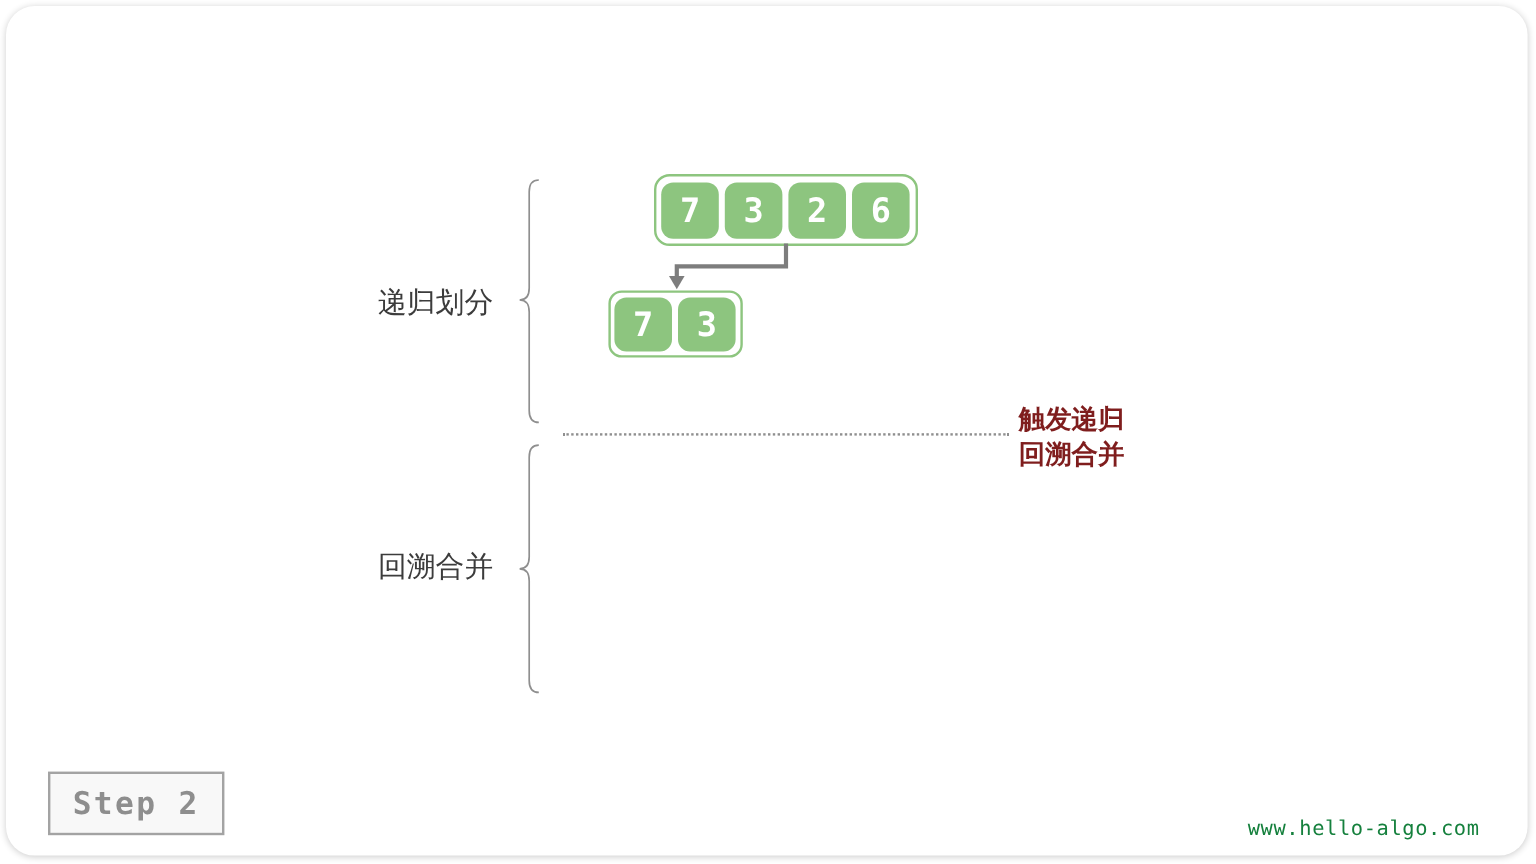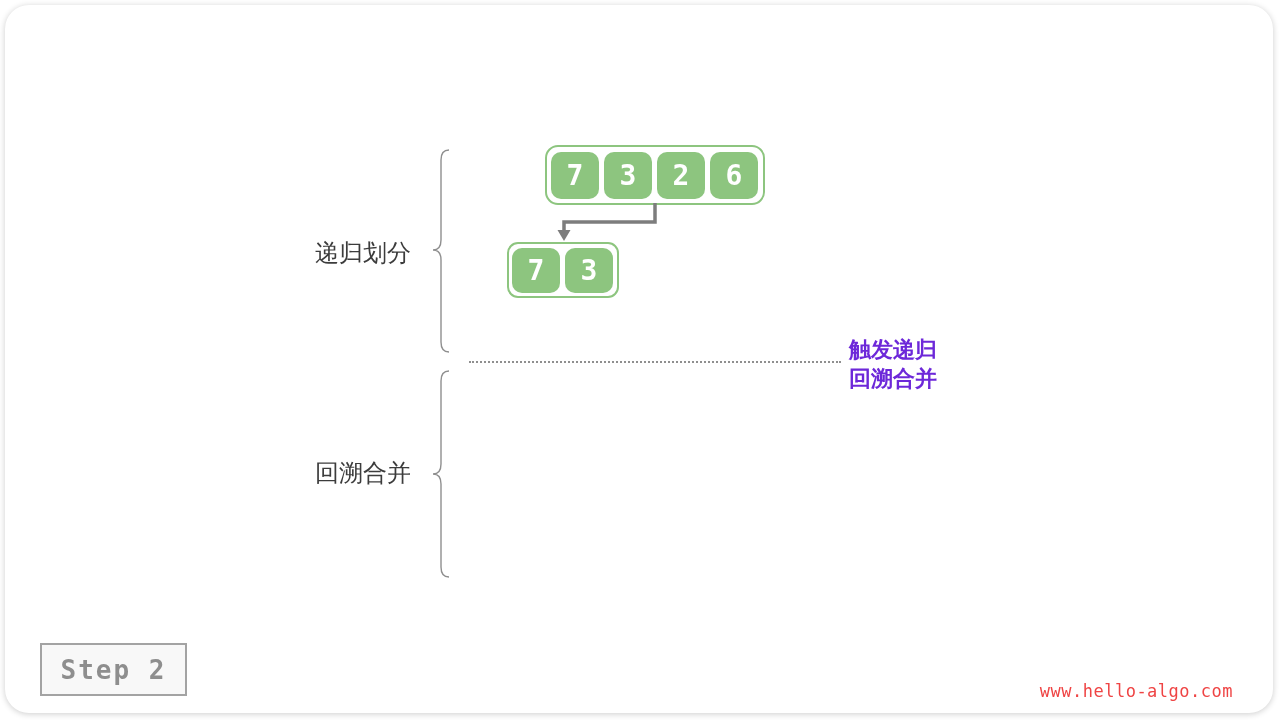--- a/index.html
+++ b/index.html
@@ -76,21 +76,21 @@
   }
   .label-divide { top: 234px; }
   .label-merge  { top: 454px; }
 
   
   .term-label {
     position: absolute;
     left: 844px; top: 330px;
     font-size: 22px;
     font-weight: bold;
-    color: #6d28d9;
+    color: #7f1d1d;
     line-height: 29px;
     white-space: nowrap;
   }
 
   
   .dotted {
     position: absolute;
     left: 464px; top: 356px;
     width: 372px; height: 0;
     border-top: 2px dotted #8f8f8f;
@@ -114,21 +114,21 @@
     letter-spacing: 2px;
     color: #8e8e8e;
   }
 
   
   .watermark {
     position: absolute;
     right: 40px; top: 676px;
     font-family: "DejaVu Sans Mono", monospace;
     font-size: 17px;
-    color: #ef4444;
+    color: #15803d;
     letter-spacing: 0.5px;
   }
 
   svg { display: block; }
 </style>
 </head>
 <body>
 
 <div class="canvas">
   <div class="card">

